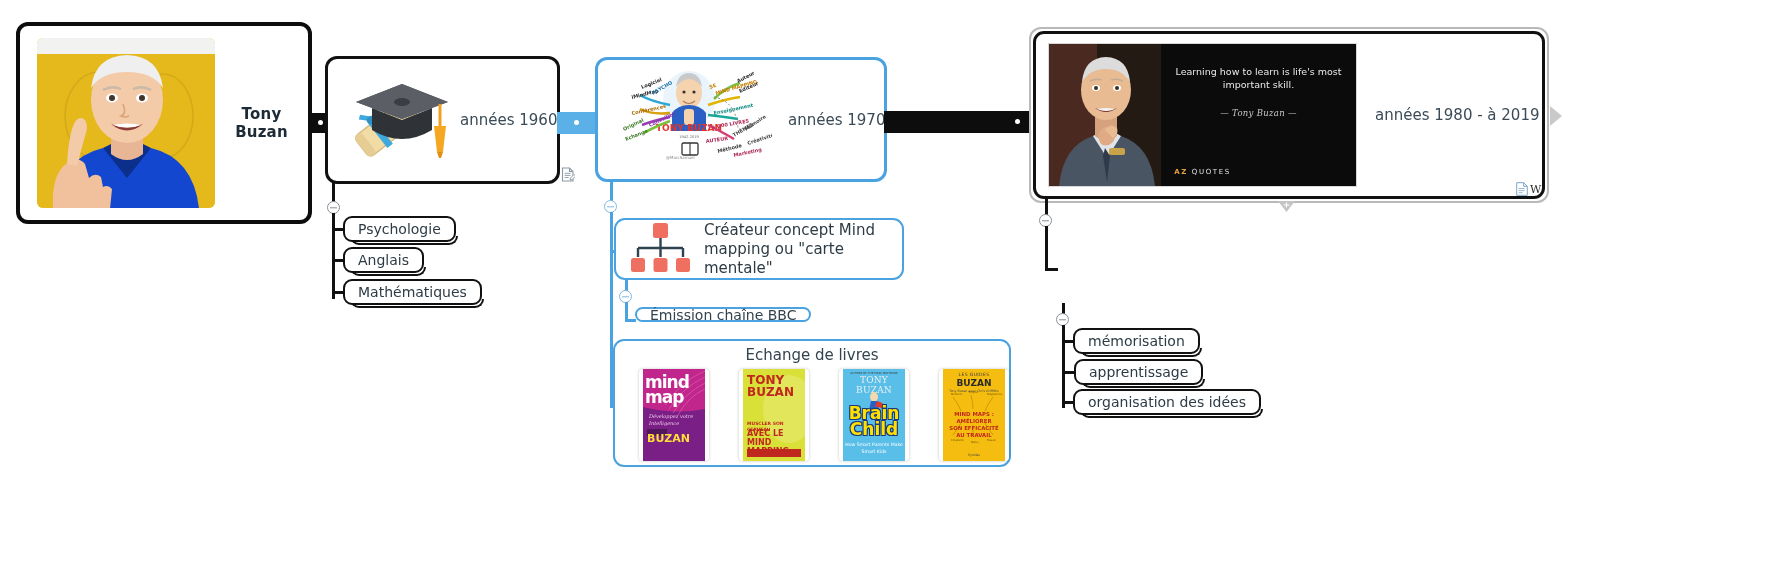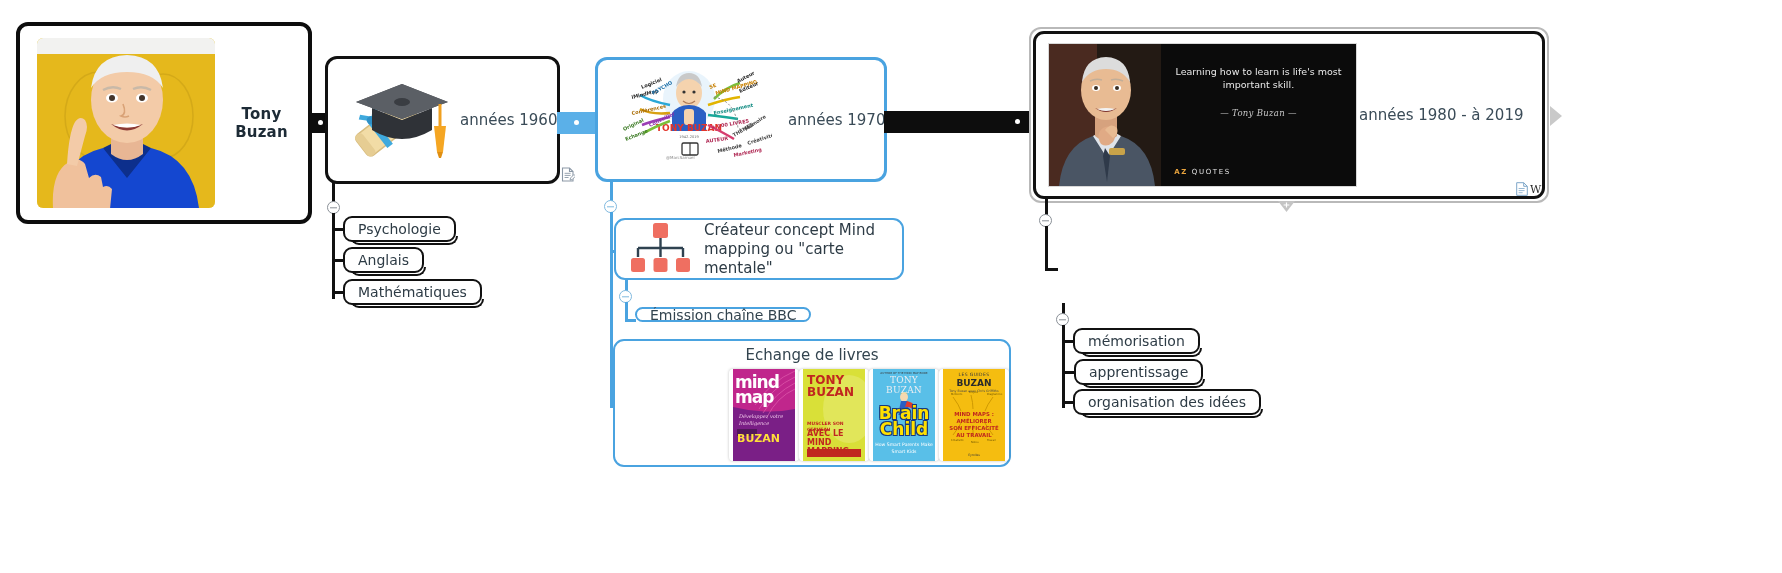--- a/index.html
+++ b/index.html
@@ -131,21 +131,21 @@
   .bulb-icon{width:60px;height:56px;position:relative;margin-left:14px;flex:none;}
 
   
   .books-box{
     position:absolute;left:613px;top:339px;width:398px;height:128px;
     border:2px solid #4aa3e0;border-radius:11px;background:#fff;box-sizing:border-box;
   }
   .books-title{
     text-align:center;font-size:15px;color:#33444f;margin-top:5px;
   }
-  .books-row{display:flex;justify-content:flex-end;margin-top:5px;}
+  .books-row{display:flex;justify-content:space-between;margin-top:5px;padding-left:24px;}
   .book{
     width:70px;height:92px;border-radius:4px;overflow:hidden;position:relative;
     box-shadow:0 0 3px rgba(0,0,0,.25);background:#fff;
     display:flex;align-items:center;justify-content:center;
   }
   .bookinner{width:62px;height:92px;position:relative;overflow:hidden;}
 
   
   .b1{background:linear-gradient(160deg,#c62c8f 0%,#8c2295 45%,#5b1d73 100%);}
   .b1 .t{position:absolute;left:2px;top:6px;width:58px;color:#fff;
@@ -504,21 +504,21 @@
       <div class="quote-text-wrap">
         <div class="quote-line">Learning how to learn is life's most</div>
         <div class="quote-line">important skill.</div>
         <div class="quote-author">— Tony Buzan —</div>
       </div>
       <div class="az-quotes">
         <span class="az-red">AZ</span>
         <span>QUOTES</span>
       </div>
     </div>
-    <div class="year-text" style="margin-left:2px;">années 1980 - à 2019</div>
+    <div class="year-text" style="margin-left:18px;">années 1980 - à 2019</div>
   </div>
 
   <div class="abs" style="left:1278px;top:198px;">
     <svg width="17" height="12" viewBox="0 0 17 12">
       <path d="M0 0 h17 l-8.5 11 z" fill="#c4c4c4"></path>
       <path d="M5.6 4 h5.8 M8.5 1.5 v5" stroke="#fff" stroke-width="1.2"></path>
     </svg>
   </div>
 
   <div class="abs" style="left:1550px;top:106px;">

